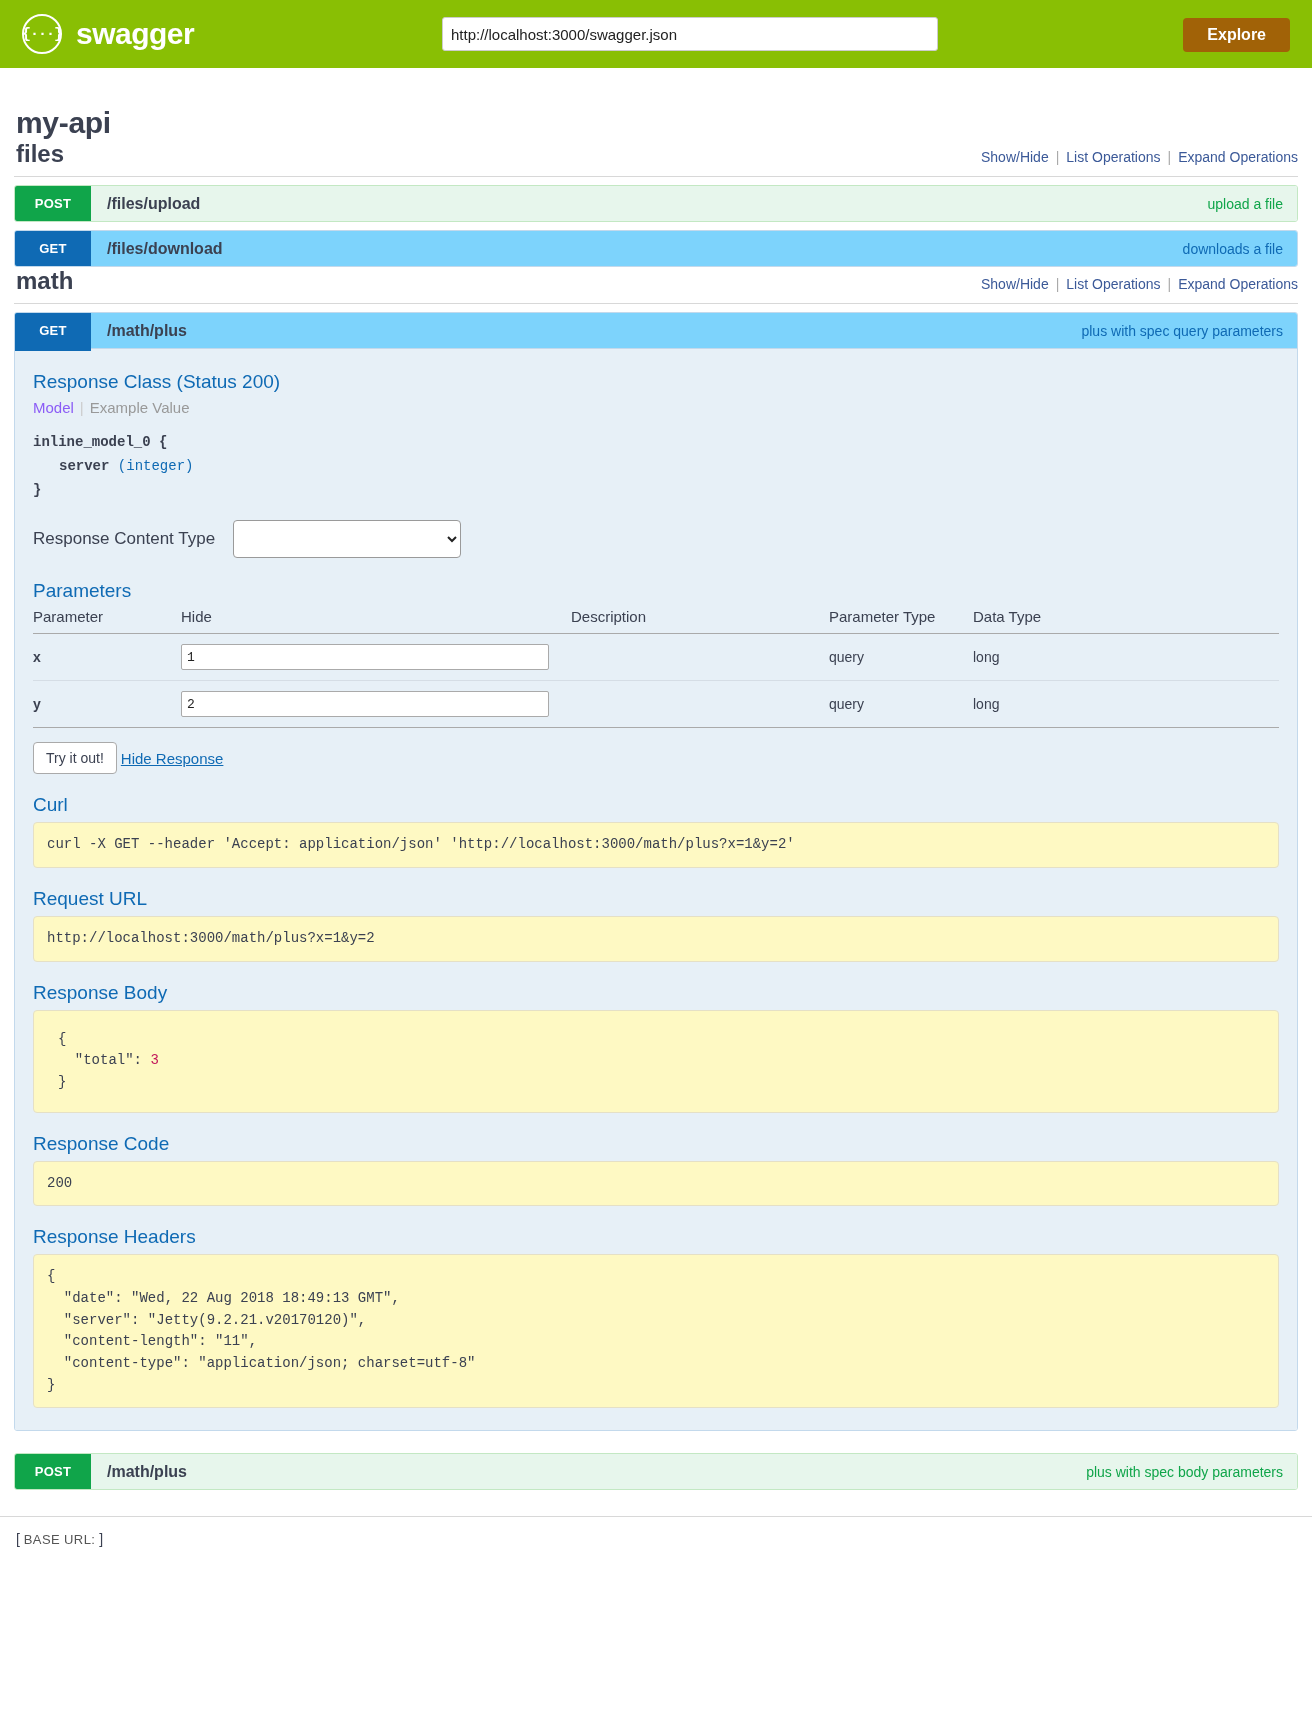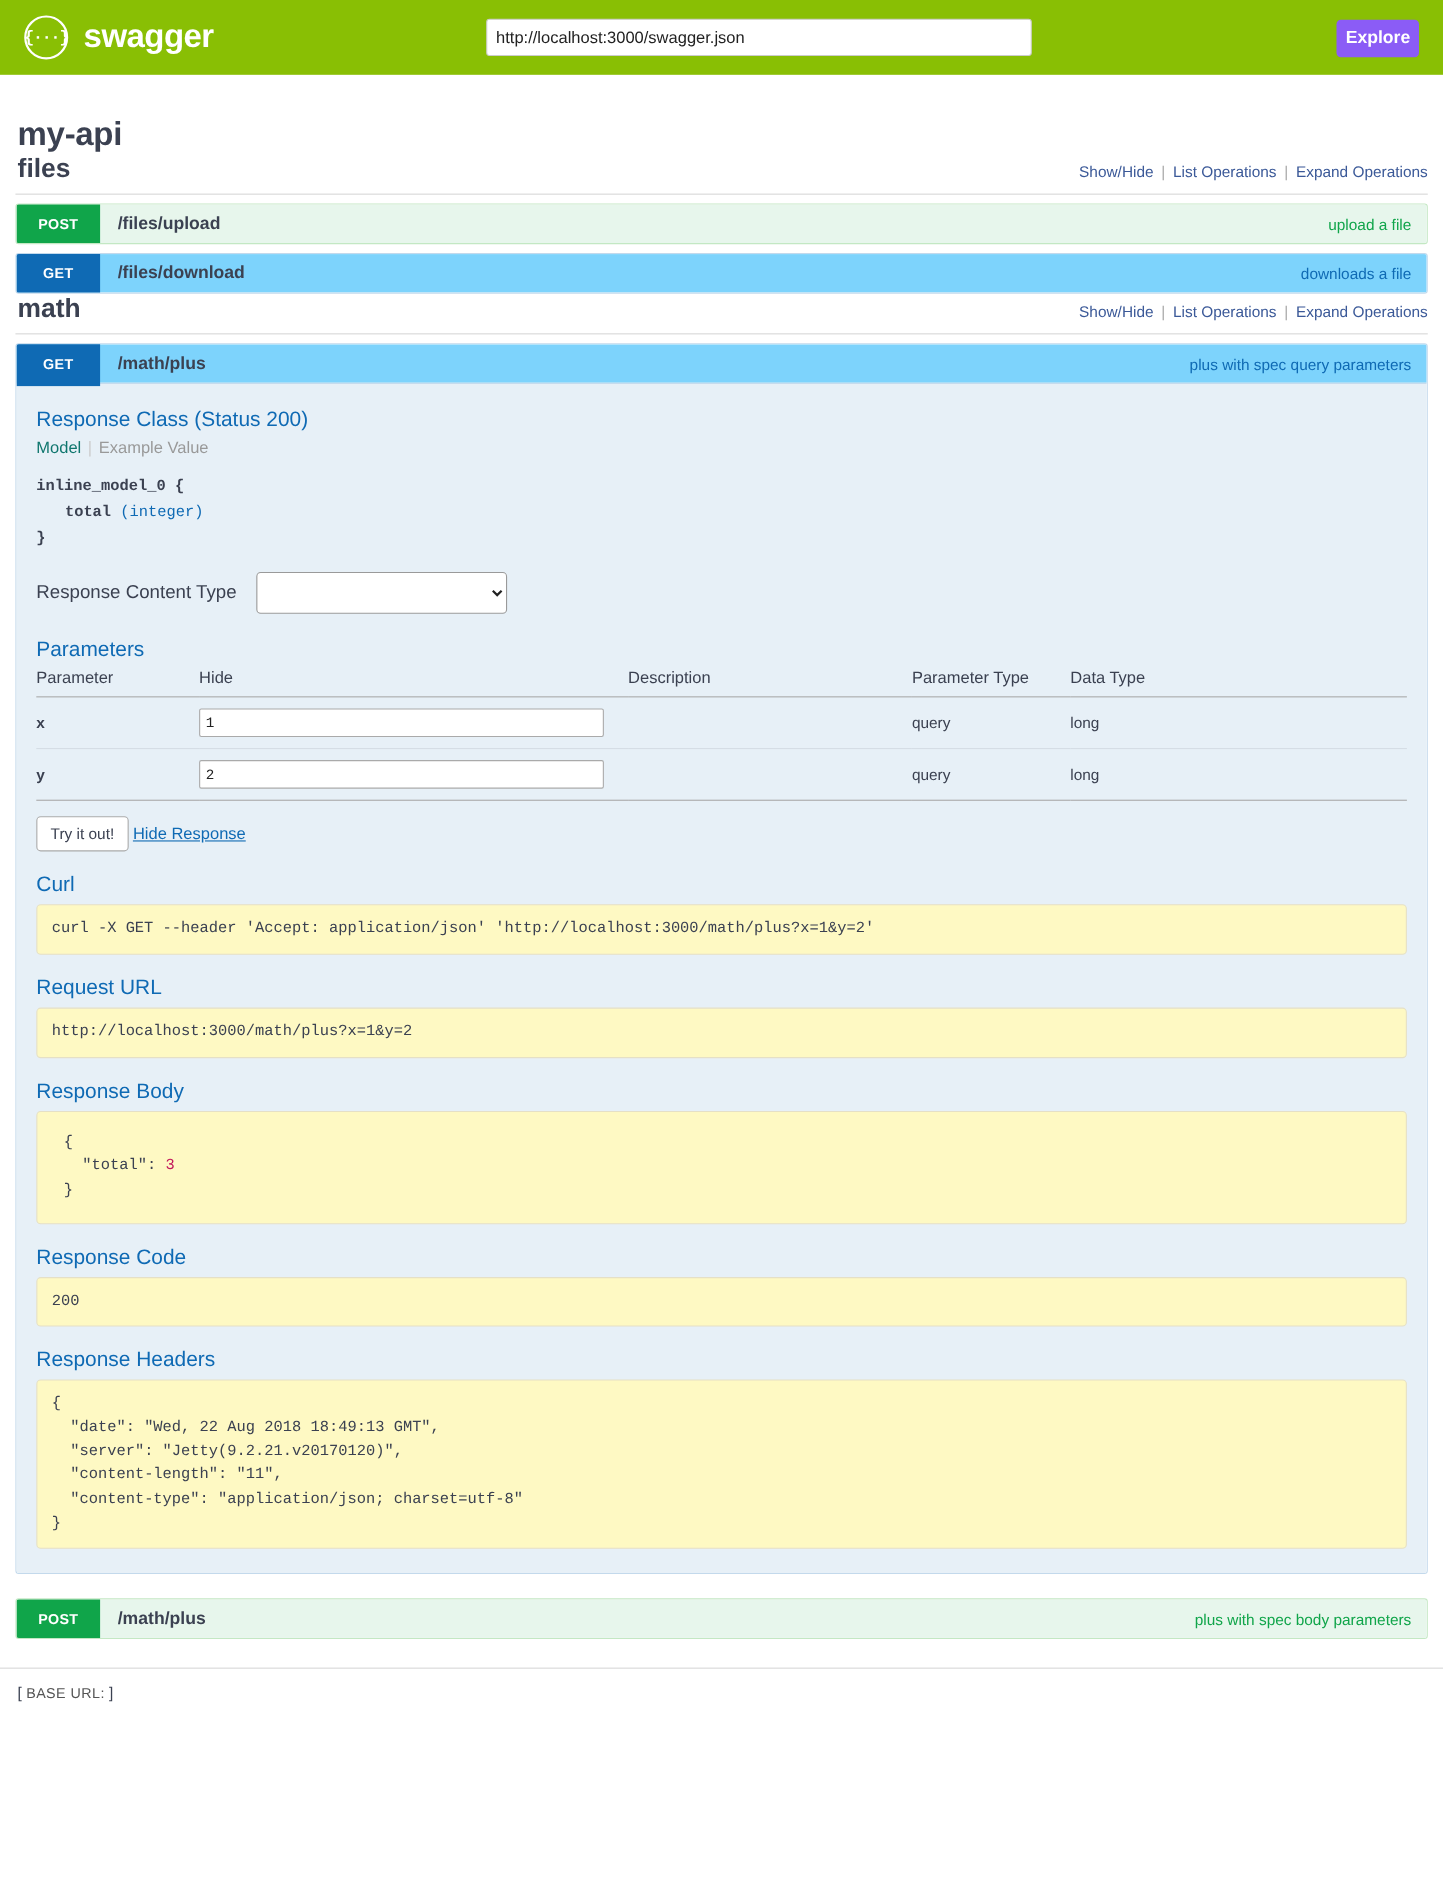--- a/index.html
+++ b/index.html
@@ -53,27 +53,27 @@
     font-size: 15px;
     font-family: "Liberation Sans", sans-serif;
     color: #222222;
     padding: 0 8px;
     outline: none;
   }
   .explore-btn {
     position: absolute;
     right: 22px;
     top: 18px;
-    background: #8b5cf6;
+    background: #a16207;
     color: #ffffff;
     border: none;
     border-radius: 4px;
     font-size: 16px;
     font-weight: bold;
-    padding: 8px 8px;
+    padding: 8px 24px;
     cursor: pointer;
     font-family: "Liberation Sans", sans-serif;
   }
 
   
   .content { padding: 0 14px; }
   .api-title {
     font-size: 30px;
     font-weight: bold;
     color: #3b4151;
@@ -166,21 +166,21 @@
     font-weight: normal;
     margin: 20px 0 6px 0;
   }
   h4.section.first { margin-top: 18px; }
 
   .model-tabs {
     font-size: 15px;
     margin: 4px 0 14px 0;
     color: #3b4151;
   }
-  .model-tabs .active { color: #0f766e; }
+  .model-tabs .active { color: #8b5cf6; }
   .model-tabs .divider { color: #cccccc; padding: 0 6px; }
   .model-tabs .inactive { color: #999999; cursor: pointer; }
 
   .model-block {
     font-family: "Liberation Mono", monospace;
     font-size: 14px;
     line-height: 1.72;
     color: #3b4151;
     margin-bottom: 16px;
   }
@@ -358,21 +358,21 @@
         <div class="op-body">
 
           <h4 class="section first">Response Class (Status 200)</h4>
 
           <div class="model-tabs">
             <span class="active">Model</span><span class="divider">|</span><span class="inactive">Example Value</span>
           </div>
 
           <div class="model-block">
             <div class="mname">inline_model_0 {</div>
-            <div class="prop"><span>total</span> <span class="ptype">(integer)</span></div>
+            <div class="prop"><span>server</span> <span class="ptype">(integer)</span></div>
             <div class="mname">}</div>
           </div>
 
           <div class="rct-row">
             <span class="rct-label">Response Content Type</span>
             <select class="rct-select">
               <option>application/json</option>
             </select>
           </div>
 

